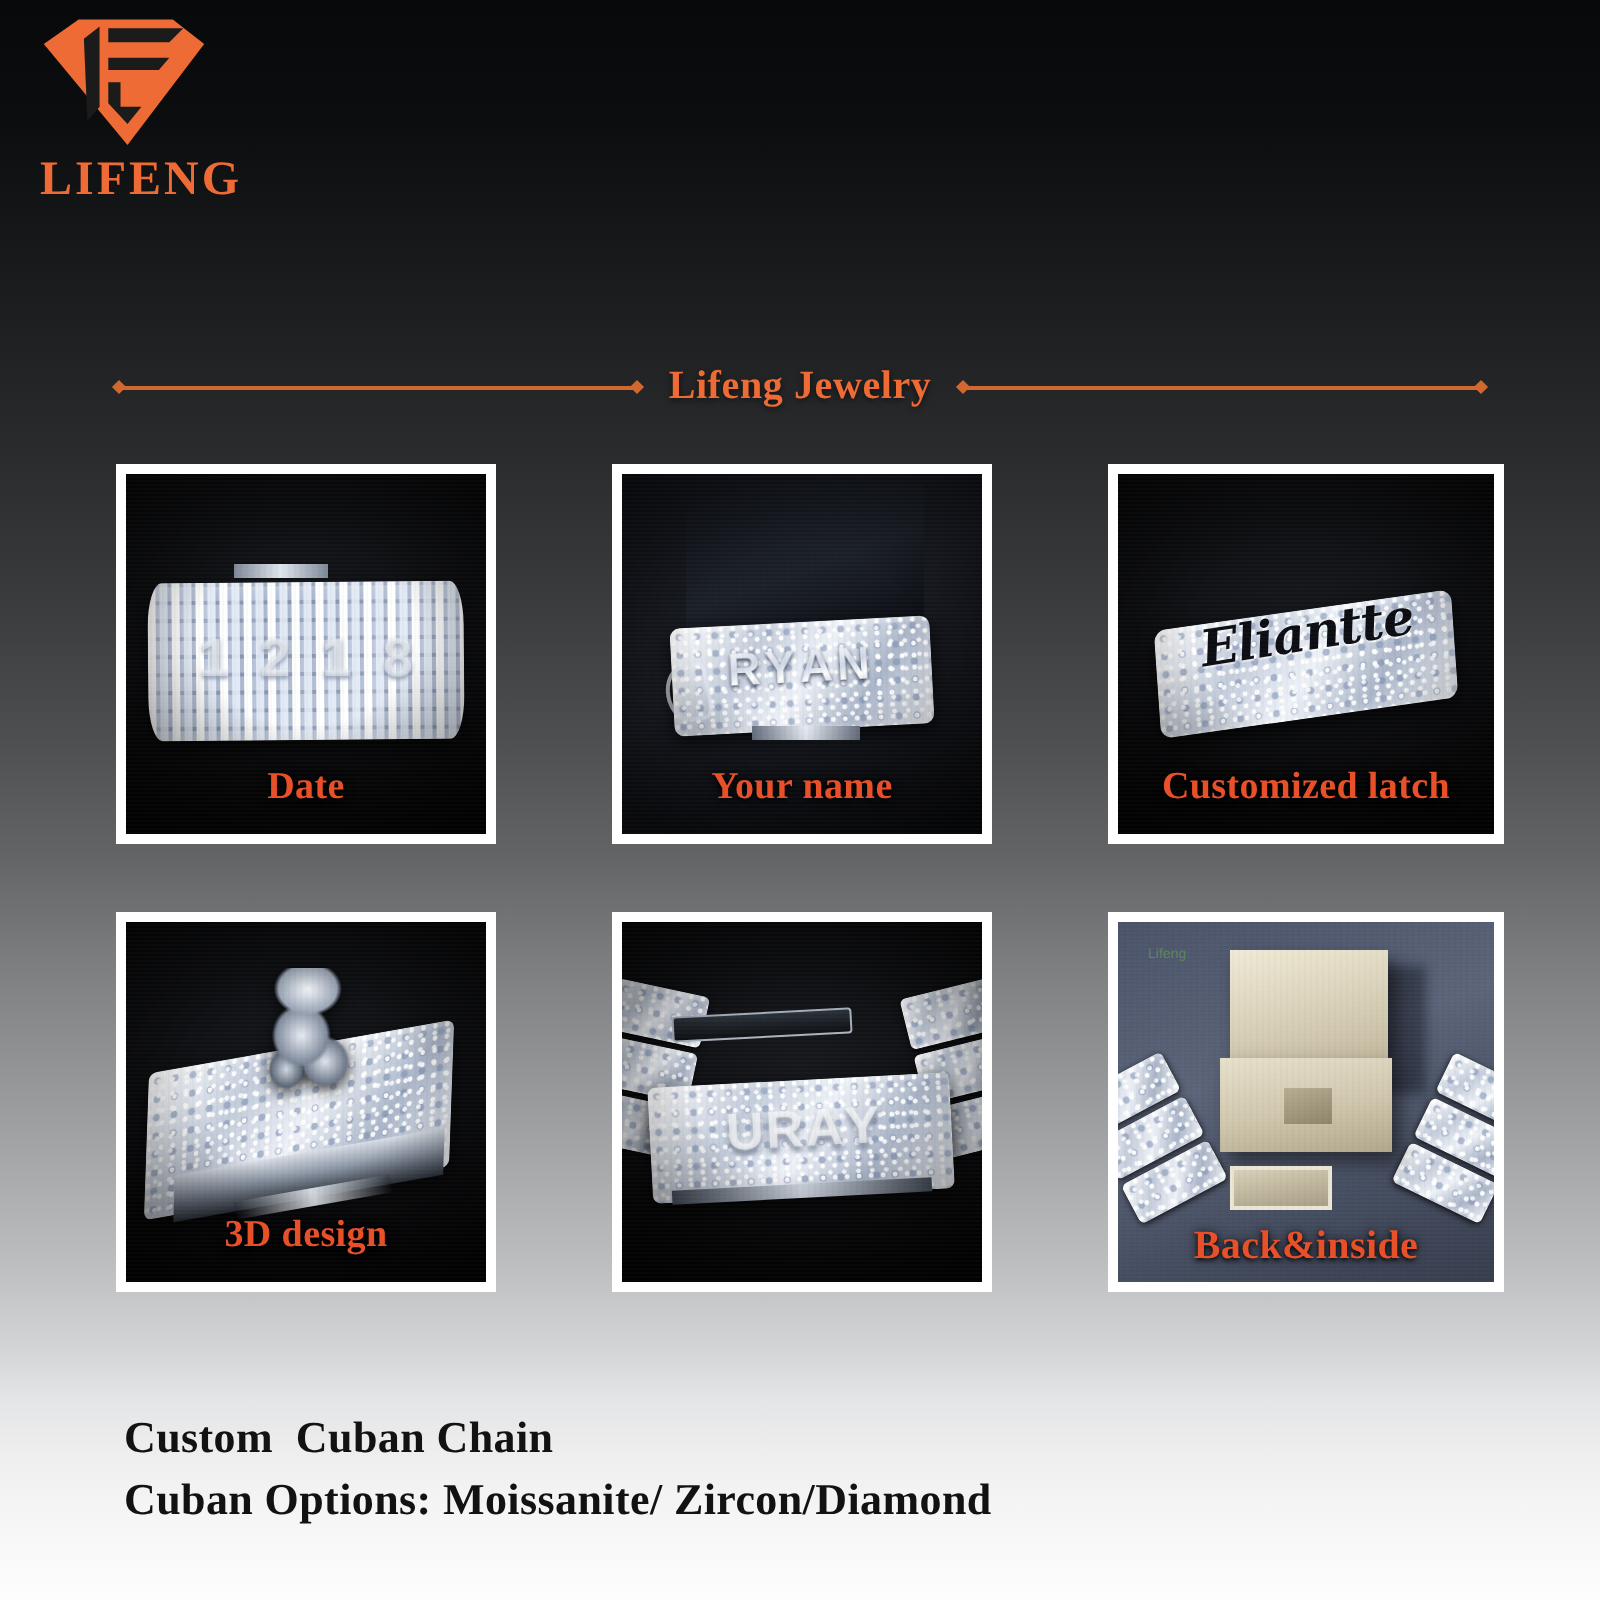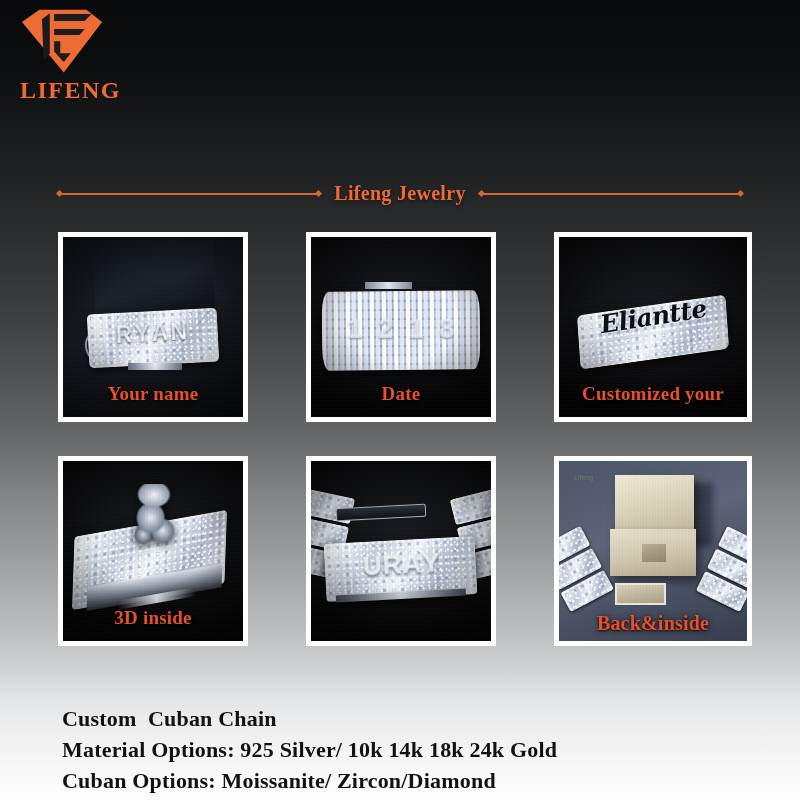--- a/index.html
+++ b/index.html
@@ -554,75 +554,75 @@
   <div class="subtitle-row">
     <span class="rule"></span>
     <span class="subtitle-text">Lifeng Jewelry</span>
     <span class="rule"></span>
   </div>
 
   <div class="grid">
 
     <div class="card">
       <div class="card-photo">
+        <div class="bg-studio"></div>
+        <div class="c2-topbar"></div>
+        <div class="c2-plate baguette"></div>
+        <div class="c2-digits">
+          <span>1</span>
+          <span>2</span>
+          <span>1</span>
+          <span>8</span>
+        </div>
+        <div class="vignette"></div>
+        <div class="grain"></div>
+        <div class="card-caption">Date</div>
+      </div>
+    </div>
+
+    <div class="card">
+      <div class="card-photo">
         <div class="bg-velvet"></div>
         <div class="c1-box"></div>
         <div class="c1-plate pave"></div>
         <div class="c1-clip"></div>
         <div class="c1-letters">
           <span>R</span>
           <span>Y</span>
           <span>A</span>
           <span>N</span>
         </div>
         <div class="c1-tab"></div>
         <div class="vignette"></div>
         <div class="grain"></div>
         <div class="card-caption">Your name</div>
       </div>
     </div>
 
     <div class="card">
       <div class="card-photo">
         <div class="bg-studio"></div>
-        <div class="c2-topbar"></div>
-        <div class="c2-plate baguette"></div>
-        <div class="c2-digits">
-          <span>1</span>
-          <span>2</span>
-          <span>1</span>
-          <span>8</span>
-        </div>
-        <div class="vignette"></div>
-        <div class="grain"></div>
-        <div class="card-caption">Date</div>
-      </div>
-    </div>
-
-    <div class="card">
-      <div class="card-photo">
-        <div class="bg-studio"></div>
         <div class="c3-plate pave"></div>
         <div class="c3-script">Eliantte</div>
         <div class="vignette"></div>
         <div class="grain"></div>
-        <div class="card-caption">Customized your</div>
+        <div class="card-caption">Customized latch</div>
       </div>
     </div>
 
     <div class="card">
       <div class="card-photo">
         <div class="bg-studio"></div>
         <div class="c4-plate pave"></div>
         <div class="c4-side"></div>
         <div class="c4-figure"></div>
         <div class="c4-clasp"></div>
         <div class="vignette"></div>
         <div class="grain"></div>
-        <div class="card-caption">3D inside</div>
+        <div class="card-caption">3D design</div>
       </div>
     </div>
 
     <div class="card">
       <div class="card-photo">
         <div class="bg-studio"></div>
         <div class="c5-chain left">
           <span class="c5-link pave"></span>
           <span class="c5-link pave"></span>
           <span class="c5-link pave"></span>
@@ -667,17 +667,16 @@
         <div class="c6-tongue"></div>
         <div class="grain"></div>
         <div class="card-caption low">Back&amp;inside</div>
       </div>
     </div>
 
   </div>
 
   <div class="specs">
     <span class="line">Custom  Cuban Chain</span>
-    <span class="line">Material Options: 925 Silver/ 10k 14k 18k 24k Gold</span>
     <span class="line">Cuban Options: Moissanite/ Zircon/Diamond</span>
   </div>
 
 </div>
 
 </body></html>

